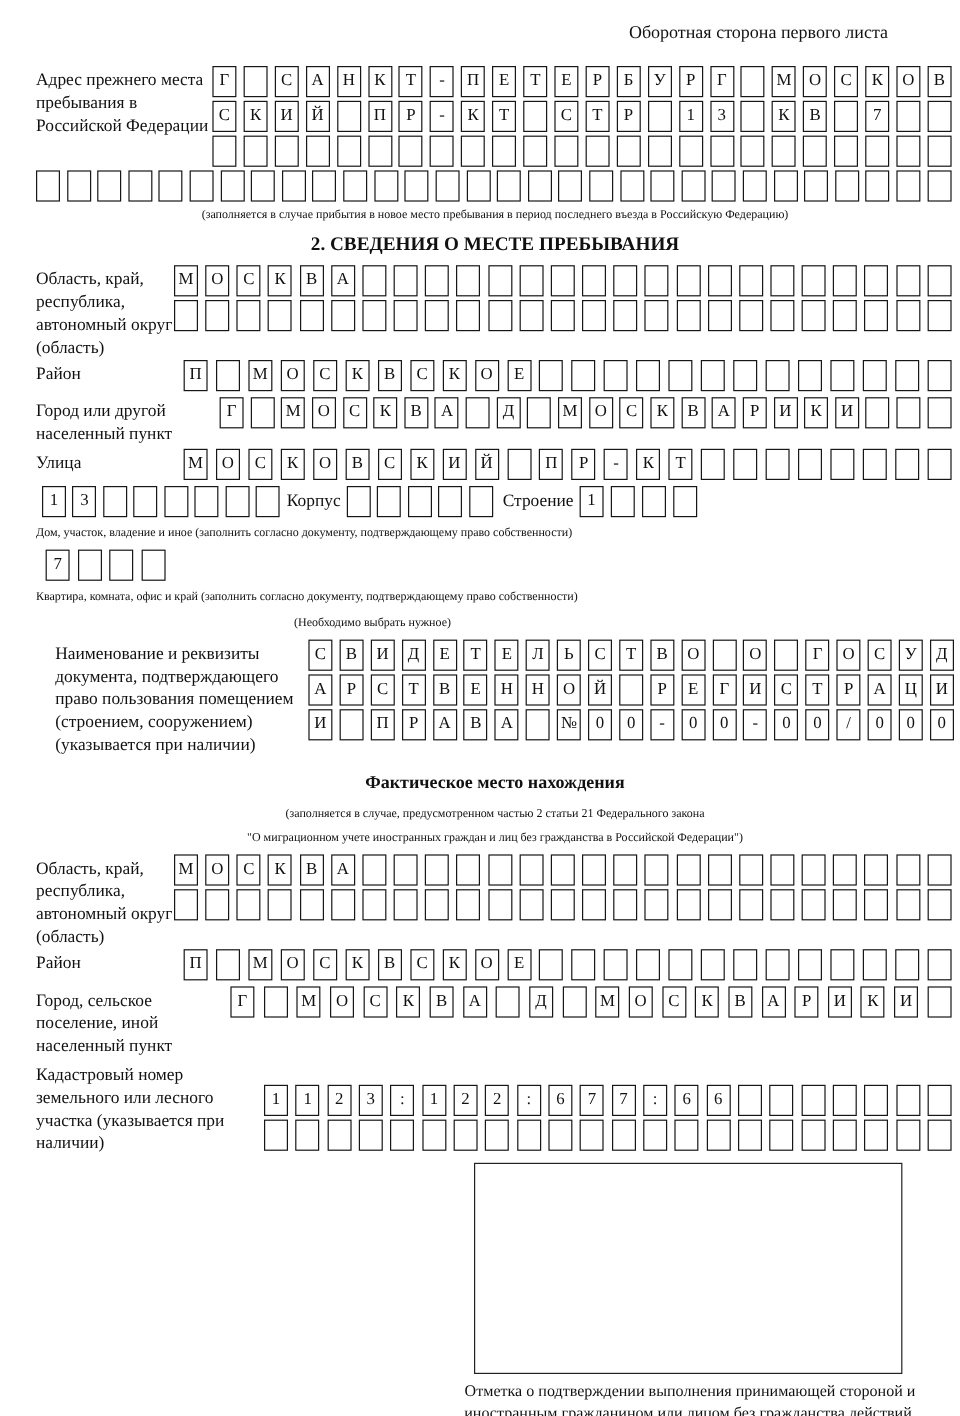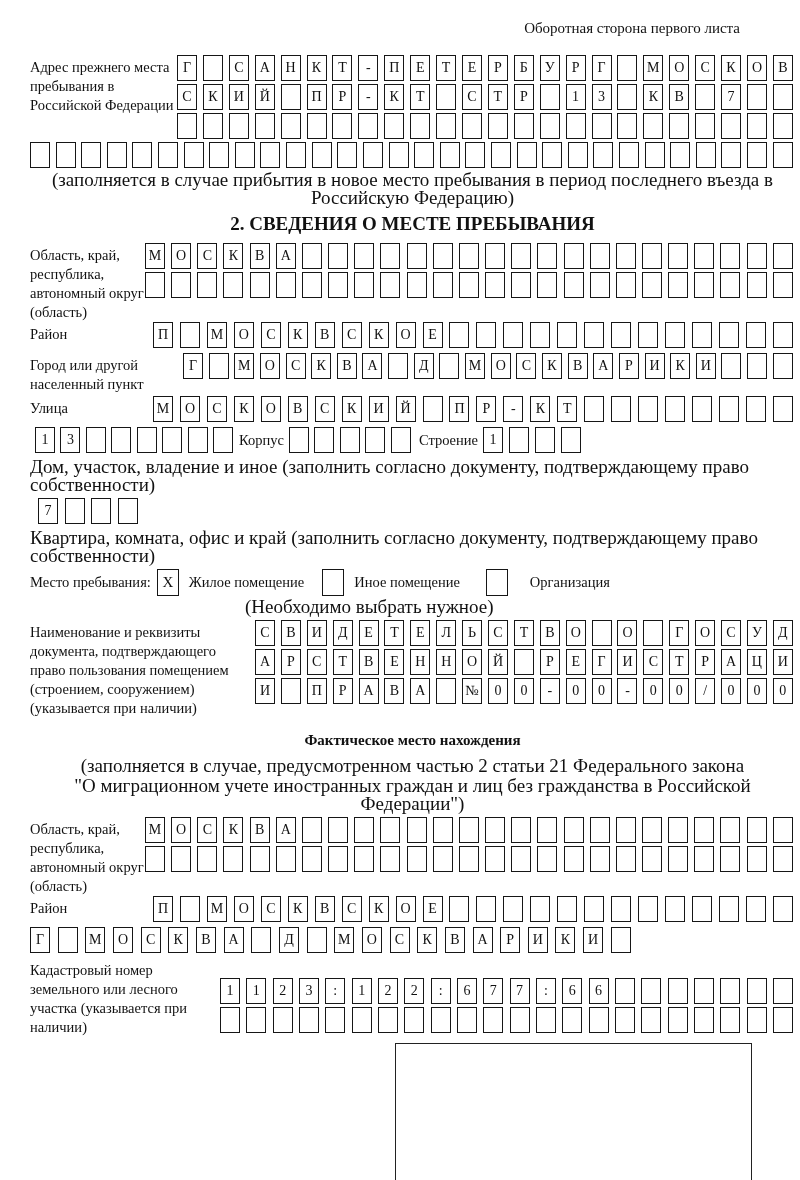--- a/index.html
+++ b/index.html
@@ -17,24 +17,24 @@
   .lbl { font-size: 14.5px; line-height: 19px; padding-top: 3px; }
 
   .cellrow { display: flex; justify-content: space-between; margin-bottom: 3px; }
   .cell {
     width: 20px; height: 26px; flex: 0 0 20px;
     border: 1.6px solid #161616;
     display: inline-flex; align-items: center; justify-content: center;
     font-size: 14px; line-height: 1;
   }
 
-  .note { font-size: 19px; line-height: 18px; margin: 2px 0 4px 0; }
+  .note { font-size: 10px; line-height: 18px; margin: 2px 0 4px 0; }
   .note.center { text-align: center; }
 
-  .sec-title { text-align: center; font-weight: bold; font-size: 19px; margin: 6px 0 8px 0; }
+  .sec-title { text-align: center; font-weight: bold; font-size: 16px; margin: 6px 0 8px 0; }
 
   .typebox {
     height: 27px; border: 1.6px solid #161616;
     display: flex; align-items: center; justify-content: center;
     font-size: 14.5px; flex: 0 0 auto;
   }
   .inline-lbl { font-size: 14.5px; line-height: 27px; flex: 0 0 auto; }
 
   .chk {
     width: 22px; height: 27px; border: 1.6px solid #161616; flex: 0 0 22px;
@@ -357,32 +357,23 @@
   <div class="frow mb2">
     <div class="cellrow" style="width:100px; margin-left:8px;">
         <span class="cell">7</span>
         <span class="cell"></span>
         <span class="cell"></span>
         <span class="cell"></span>
       </div>
   </div>
   <div class="note">Квартира, комната, офис и край (заполнить согласно документу, подтверждающему право собственности)</div>
 
-  <div class="frow" style="margin-top:2px;">
-    <div class="chk-lbl">Место пребывания:</div>
-    <div class="chk" style="margin-left:6px;">X</div>
-    <div class="chk-lbl" style="margin-left:10px;">Жилое помещение</div>
-    <div class="chk" style="margin-left:18px;"></div>
-    <div class="chk-lbl" style="margin-left:10px;">Иное помещение</div>
-    <div class="chk" style="margin-left:26px;"></div>
-    <div class="chk-lbl" style="margin-left:22px;">Организация</div>
-  </div>
   <div class="note" style="margin-left:215px;">(Необходимо выбрать нужное)</div>
 
-  <div class="frow" style="margin-top:4px;">
+  <div class="frow" style="margin-top:4px;margin-left:16px;">
     <div class="lbl" style="width:225px;">Наименование и реквизиты документа, подтверждающего право пользования помещением (строением, сооружением) (указывается при наличии)</div>
     <div class="grow">
       <div class="cellrow" style="width:538px;">
           <span class="cell">С</span>
           <span class="cell">В</span>
           <span class="cell">И</span>
           <span class="cell">Д</span>
           <span class="cell">Е</span>
           <span class="cell">Т</span>
           <span class="cell">Е</span>
@@ -538,20 +529,21 @@
         <span class="cell"></span>
         <span class="cell"></span>
         <span class="cell"></span>
         <span class="cell"></span>
         <span class="cell"></span>
         <span class="cell"></span>
       </div>
   </div>
 
   <div class="frow mb2">
+    <div class="lbl" style="width:162px;">Город, сельское поселение, иной населенный пункт</div>
     <div class="cellrow" style="width:601px;">
         <span class="cell">Г</span>
         <span class="cell"></span>
         <span class="cell">М</span>
         <span class="cell">О</span>
         <span class="cell">С</span>
         <span class="cell">К</span>
         <span class="cell">В</span>
         <span class="cell">А</span>
         <span class="cell"></span>

